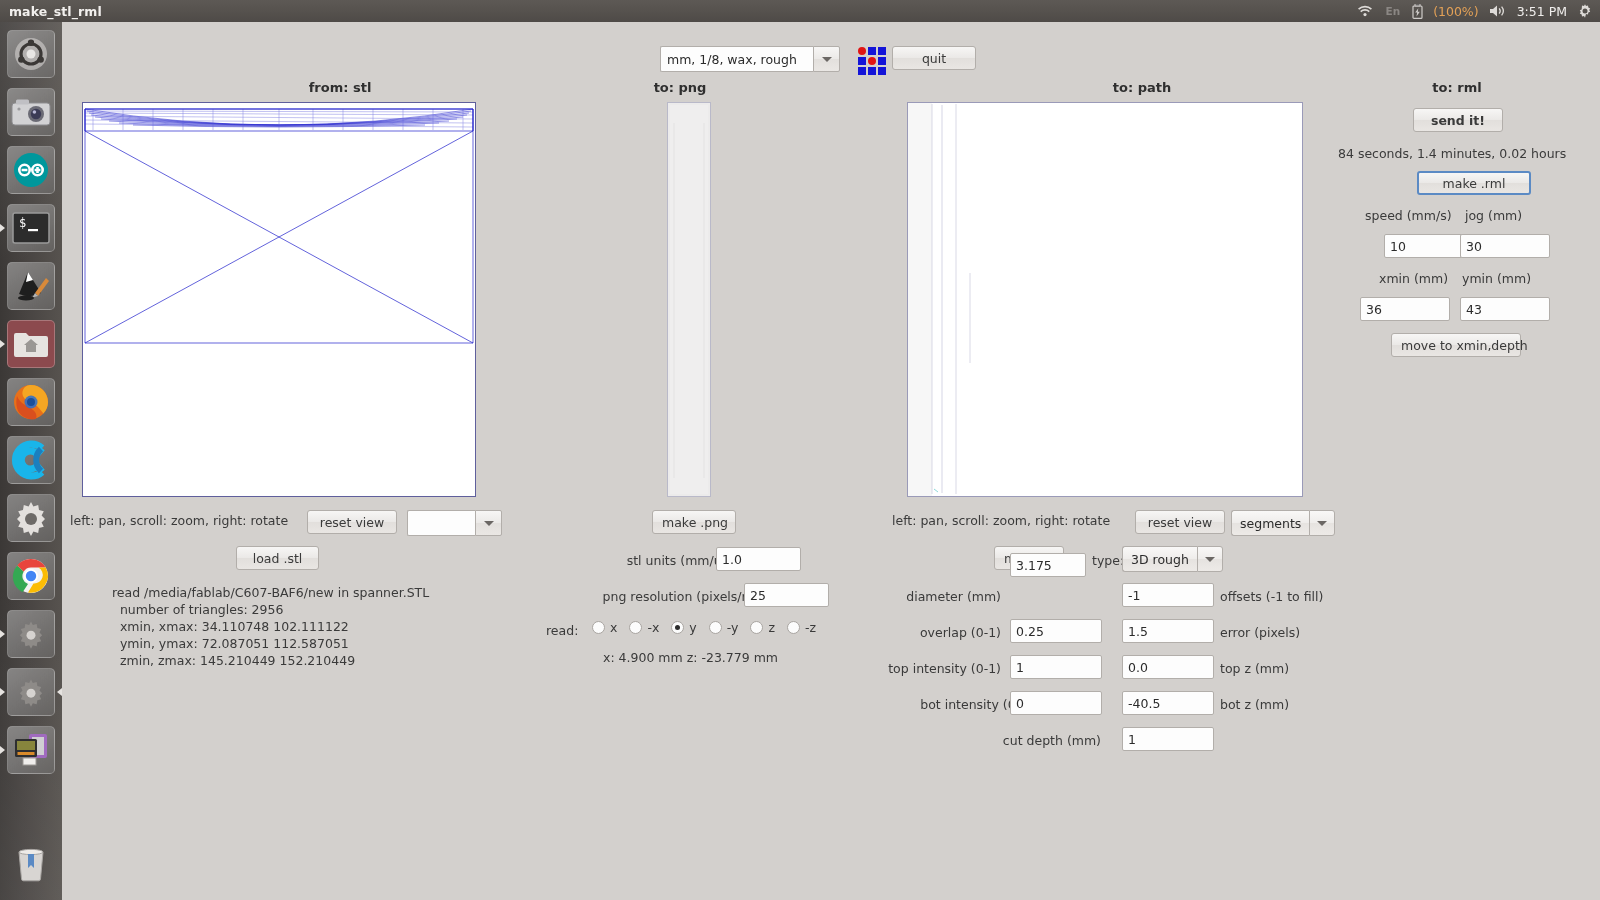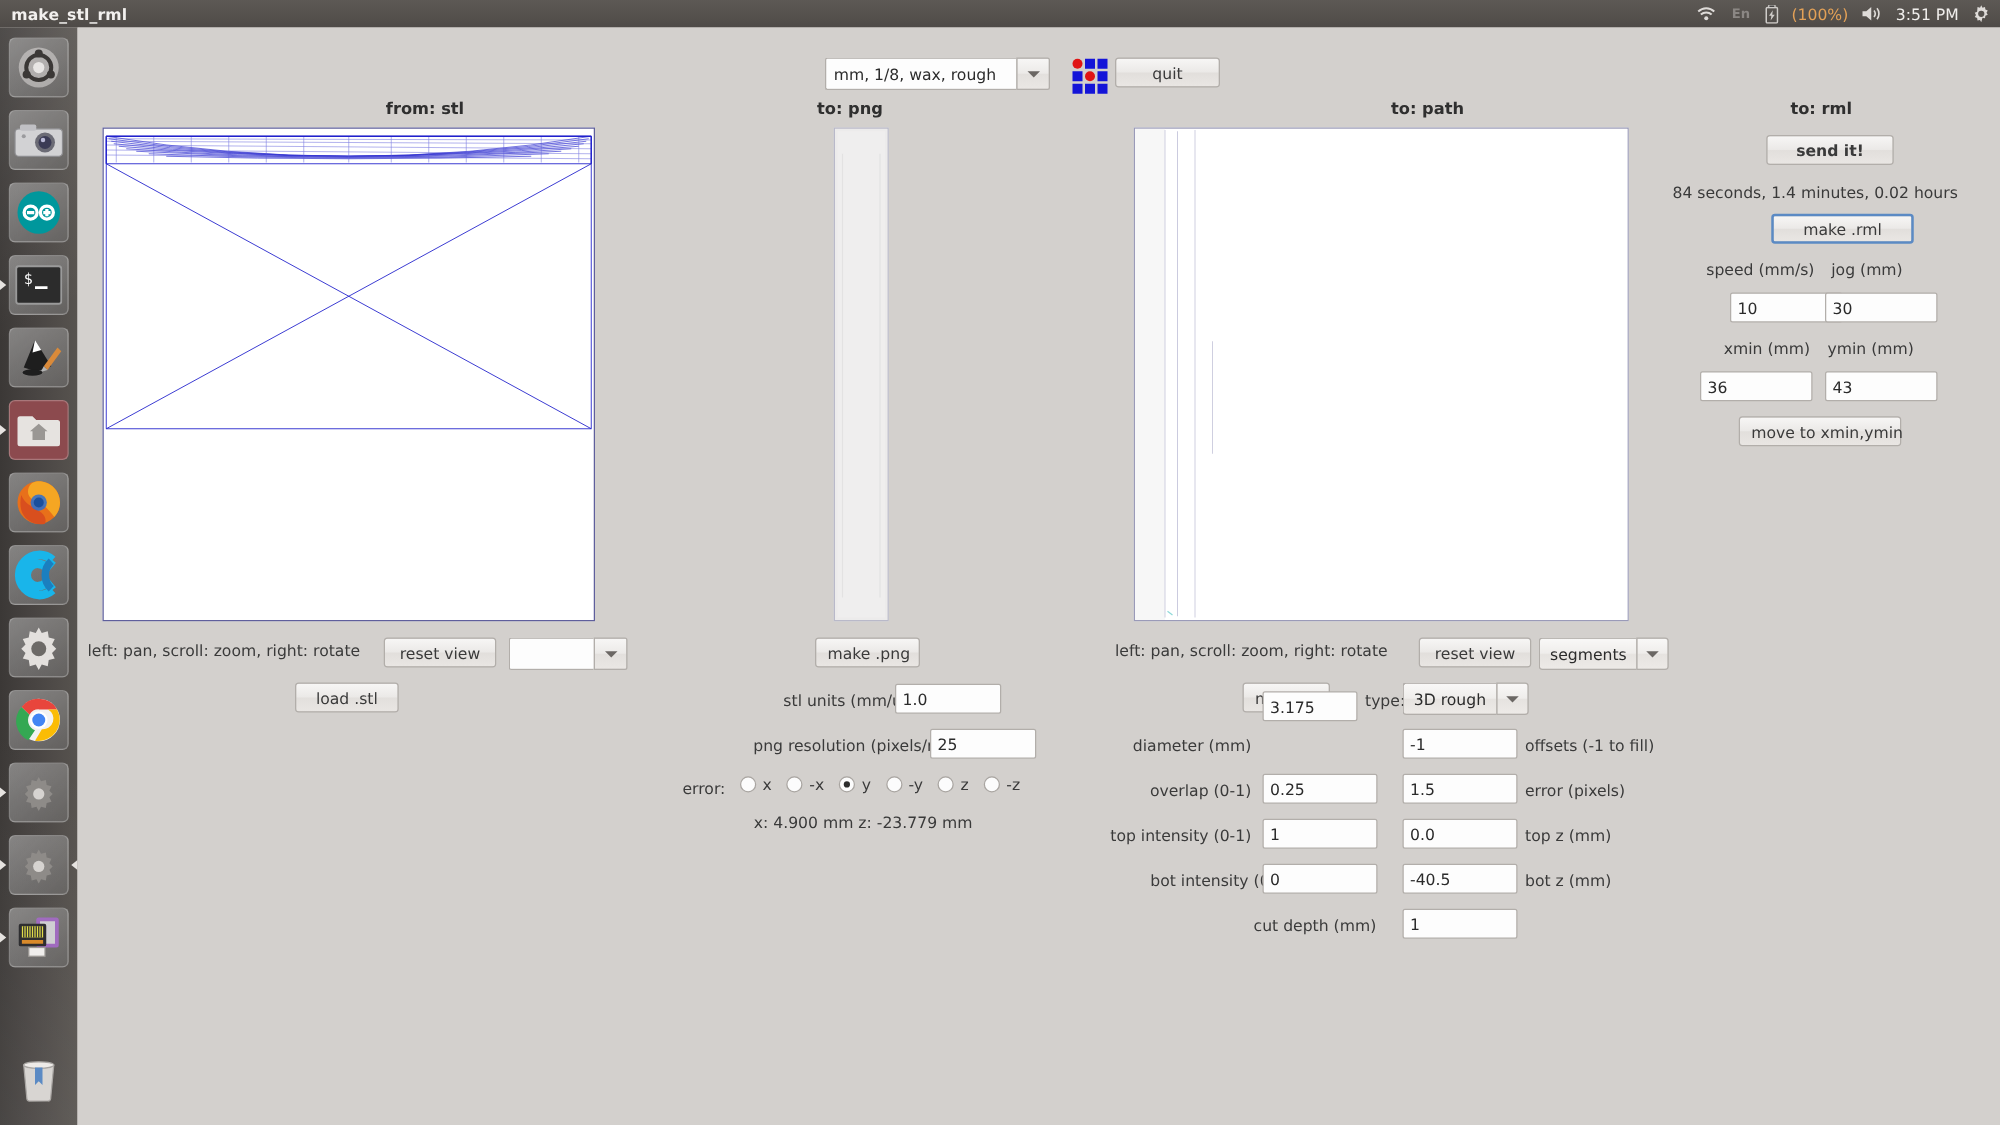--- a/index.html
+++ b/index.html
@@ -411,20 +411,25 @@
   <button class="gbtn" style="left:245px; top:488px; width:90px;">reset view</button>
   <div class="combo" style="left:345px; top:488px; width:95px;">
     <div class="combo-text"></div>
     <div class="combo-arrow">
         <i class="arrow-dn"></i>
       </div>
   </div>
 
   <button class="gbtn" style="left:174px; top:524px; width:83px;">load .stl</button>
 
+  <div class="mono-info" style="left:50px; top:562px;"><span>read /media/fablab/C607-BAF6/new in spanner.STL</span>
+<span>  number of triangles: 2956</span>
+<span>  xmin, xmax: 34.110748 102.111122</span>
+<span>  ymin, ymax: 72.087051 112.587051</span>
+<span>  zmin, zmax: 145.210449 152.210449</span></div>
 
   <div class="col-title" style="left:528px; top:58px; width:180px;">to: png</div>
 
   <div class="canvas" style="left:605px; top:80px; width:44px; height:395px; background:#eceaea; border-color:#b9b9c9;">
     <svg width="42" height="393" viewBox="0 0 42 393">
       <rect x="0" y="0" width="42" height="393" fill="#ecebeb"></rect>
       <rect x="2" y="2" width="38" height="389" fill="#efeeee"></rect>
       <g stroke="#e3e2e2" stroke-width="1">
         <path d="M6 20 L6 375"></path>
           <path d="M36 20 L36 375"></path>
@@ -433,21 +438,21 @@
   </div>
 
   <button class="gbtn" style="left:590px; top:488px; width:84px;">make .png</button>
 
   <div class="lbl r" style="left:420px; top:531px; width:265px;">stl units (mm/unit):</div>
   <input class="gtxt" style="left: 654px; top: 525px; width: 85px;" value="1.0">
 
   <div class="lbl r" style="left:420px; top:567px; width:293px;">png resolution (pixels/mm):</div>
   <input class="gtxt" style="left: 682px; top: 561px; width: 85px;" value="25">
 
-  <div class="lbl" style="left:484px; top:601px;">error:</div>
+  <div class="lbl" style="left:484px; top:601px;">read:</div>
 
   <div class="radio-row" style="left:530px; top:598px;">
     <span class="radio"></span>
     <span class="radio-lbl">x</span>
     <span class="radio"></span>
     <span class="radio-lbl">-x</span>
     <span class="radio sel">
         <i class="dot"></i>
       </span>
     <span class="radio-lbl">y</span>
@@ -518,30 +523,30 @@
   <div class="lbl r" style="left:822px; top:675px; width:149px;">bot intensity (0-1)</div>
   <input class="gtxt" style="left: 948px; top: 669px; width: 92px;" value="0">
   <input class="gtxt" style="left: 1060px; top: 669px; width: 92px;" value="-40.5">
   <div class="lbl" style="left:1158px; top:675px;">bot z (mm)</div>
 
   <div class="lbl r" style="left:880px; top:711px; width:159px;">cut depth (mm)</div>
   <input class="gtxt" style="left: 1060px; top: 705px; width: 92px;" value="1">
 
   <div class="col-title" style="left:1305px; top:58px; width:180px;">to: rml</div>
 
-  <button class="gbtn bold" style="left:1351px; top:86px; width:102px;text-align:center;">send it!</button>
+  <button class="gbtn bold" style="left:1351px; top:86px; width:90px;text-align:center;">send it!</button>
 
   <div class="lbl" style="left:1276px; top:124px;">84 seconds, 1.4 minutes, 0.02 hours</div>
 
   <button class="gbtn focused" style="left:1355px; top:149px; width:114px;">make .rml</button>
 
   <div class="lbl" style="left:1303px; top:186px;">speed (mm/s)</div>
   <div class="lbl" style="left:1403px; top:186px;">jog (mm)</div>
   <input class="gtxt" style="left: 1298px; top: 212px; width: 90px; margin-left: 24px;" value="10">
   <input class="gtxt" style="left: 1398px; top: 212px; width: 90px;" value="30">
 
   <div class="lbl" style="left:1317px; top:249px;">xmin (mm)</div>
   <div class="lbl" style="left:1400px; top:249px;">ymin (mm)</div>
   <input class="gtxt" style="left: 1298px; top: 275px; width: 90px;" value="36">
   <input class="gtxt" style="left: 1398px; top: 275px; width: 90px;" value="43">
 
-  <button class="gbtn" style="left:1329px; top:311px; width:130px;">move to xmin,ymin</button>
+  <button class="gbtn" style="left:1329px; top:311px; width:130px;">move to xmin,depth</button>
 </div>
 
 </body></html>

